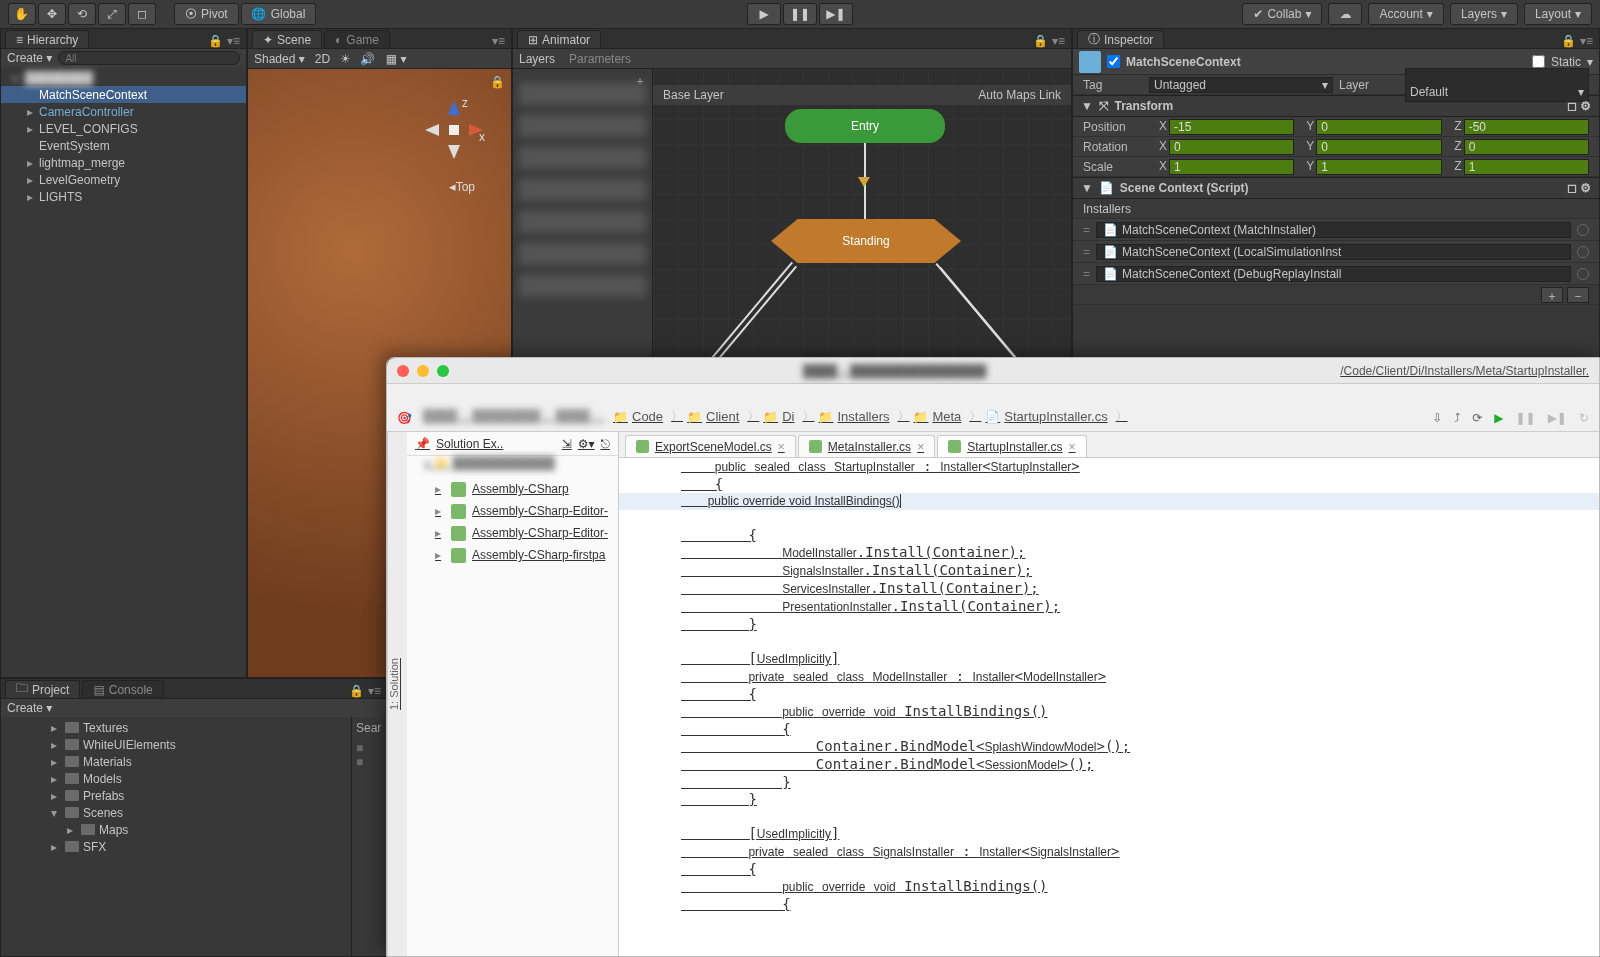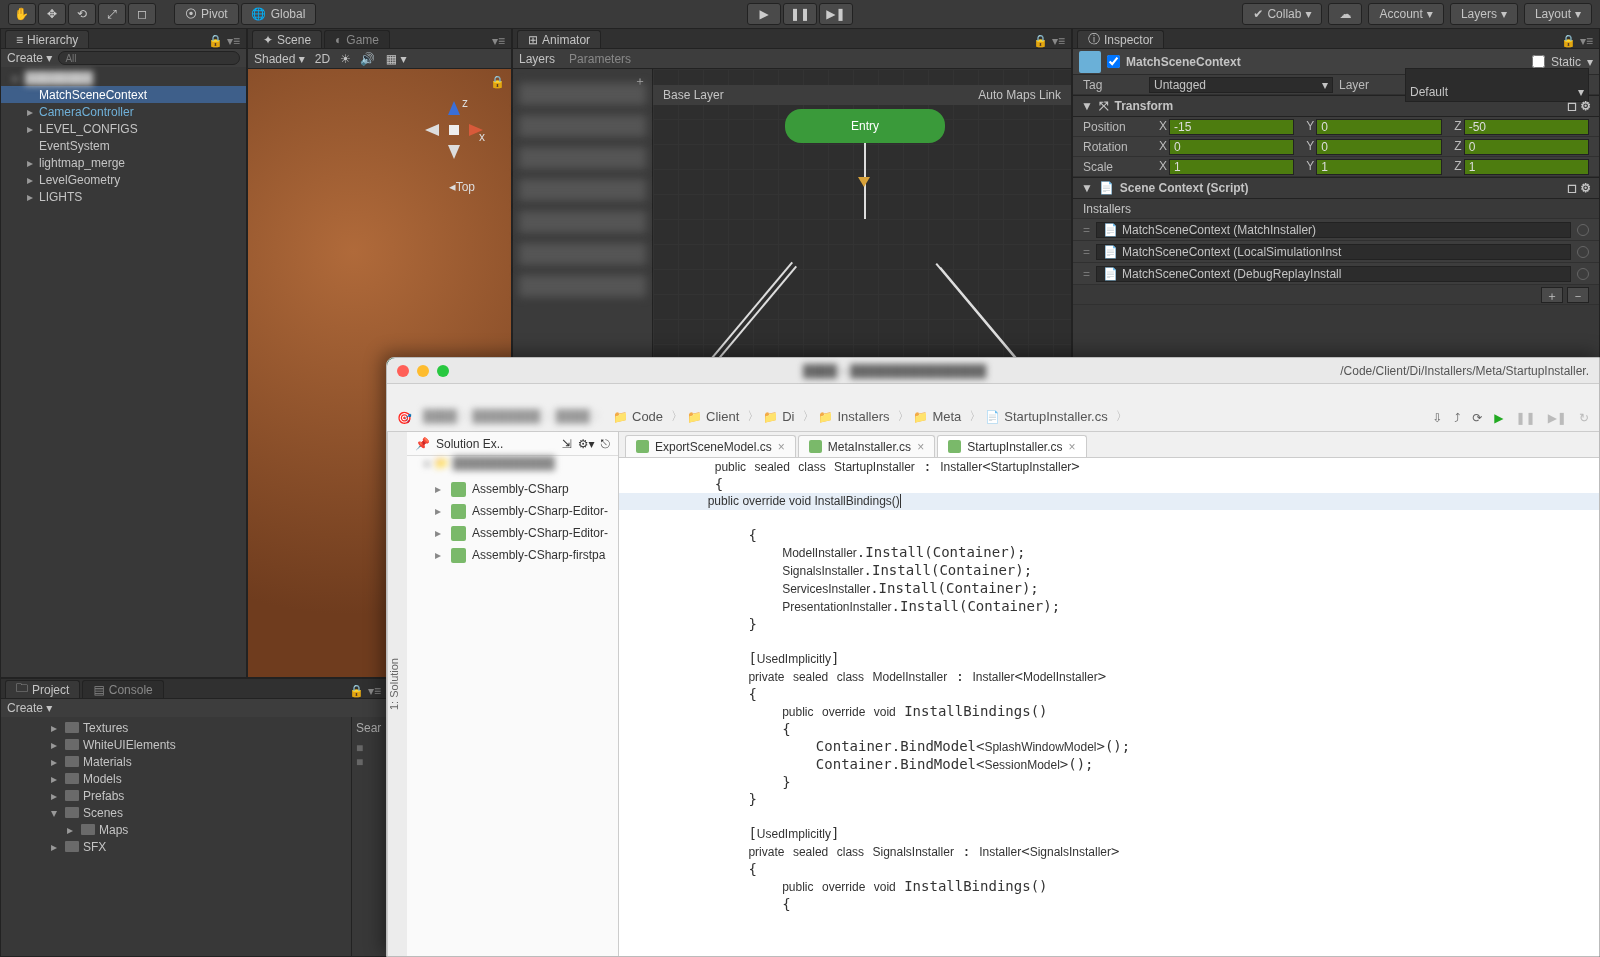--- a/index.html
+++ b/index.html
@@ -75,21 +75,21 @@
 
 #projectCol { top:678px; left:0; width:388px; bottom:0; }
 #projectCol .toolbar2 { height:18px; background:#3d3d3d; display:flex; align-items:center; padding:0 6px; gap:6px; font-size:11px; }
 #projectCol .split { display:flex; height:calc(100% - 38px); }
 #projectCol .left { width:350px; padding:2px 0 2px 50px; }
 #projectCol .right { flex:1; border-left:1px solid #222; padding:4px; font-size:11px; color:#aaa; }
 .folderrow { height:17px; display:flex; align-items:center; gap:4px; cursor:pointer; }
 .folderrow .foldericon { width:14px; height:11px; background:#6a6a6a; border-radius:1px; }
 
 
-#ide { position:absolute; top:357px; left:386px; right:0; bottom:0; background:#14532d; border:1px solid #bbb; border-top-left-radius:8px; box-shadow:-4px -4px 18px rgba(0,0,0,.4); color:#333; display:flex; flex-direction:column; }
+#ide { position:absolute; top:357px; left:386px; right:0; bottom:0; background:#14532d; border:1px solid #bbb; border-top-left-radius:8px; box-shadow:-4px -4px 18px rgba(0,0,0,.4); color:#333; display:flex; flex-direction:column;text-decoration:underline; }
 #ide .mac-titlebar { height:26px; display:flex; align-items:center; padding:0 10px; gap:8px; background:#e9e9e9; border-bottom:1px solid #ccc; border-top-left-radius:8px;}
 .mac-dot { width:12px; height:12px; border-radius:50%; }
 #ide .pathbar { height:48px; background:#f0f0f0; border-bottom:1px solid #ccc; display:flex; align-items:flex-end; padding:0 10px 6px 36px; gap:2px; position:relative; }
 #ide .pathbar .crumb { display:flex; align-items:center; gap:4px; color:#555; font-size:13px; }
 #ide .pathbar .crumb .sep { color:#aaa; margin:0 4px; }
 #ide .pathbar .tool-right { position:absolute; right:10px; bottom:6px; display:flex; gap:12px; color:#666; }
 #ide .workrow { flex:1; display:flex; min-height:0; }
 #ide .sol-gutter { width:20px; background:#ececec; border-right:1px solid #ccc; writing-mode:vertical-rl; text-align:center; padding-top:20px; font-size:11px; color:#666; transform:rotate(180deg); }
 #ide .sol-panel { width:212px; background:#fafafa; border-right:1px solid #ccc; }
 #ide .sol-panel .hdr { height:24px; display:flex; align-items:center; padding:0 8px; gap:6px; border-bottom:1px solid #ddd; font-size:12px; }
@@ -261,20 +261,23 @@
     <div class="paramRow"></div>
   </div>
   <div id="animGraph">
     <div class="topstrip">
       <span>Base Layer</span>
       <span>Auto Maps Link</span>
     </div>
     <div class="node rect" style="top:40px; left:132px; background:#3a9a3a;">
         <span>Entry</span>
       </div>
+    <div class="node hex" style="top:150px; left:118px; background:#c17a2c;">
+        <span>Standing</span>
+      </div>
     <div class="node rect" style="top:324px; left:270px; background:#5a5a5a;">
         <span>Dead</span>
       </div>
 
     <div class="edge" style="top:74px; left:211px; width:2px; height:76px;"></div>
     <div class="arrowhead" style="top:108px; left:205px; border-top-color:#d8a23a;"></div>
 
     <div class="edge" style="top:194px; left:140px; width:180px; transform:rotate(130deg);"></div>
     <div class="edge" style="top:198px; left:144px; width:180px; transform:rotate(130deg);"></div>
     <div class="edge" style="top:194px; left:284px; width:180px; transform:rotate(50deg);"></div>

